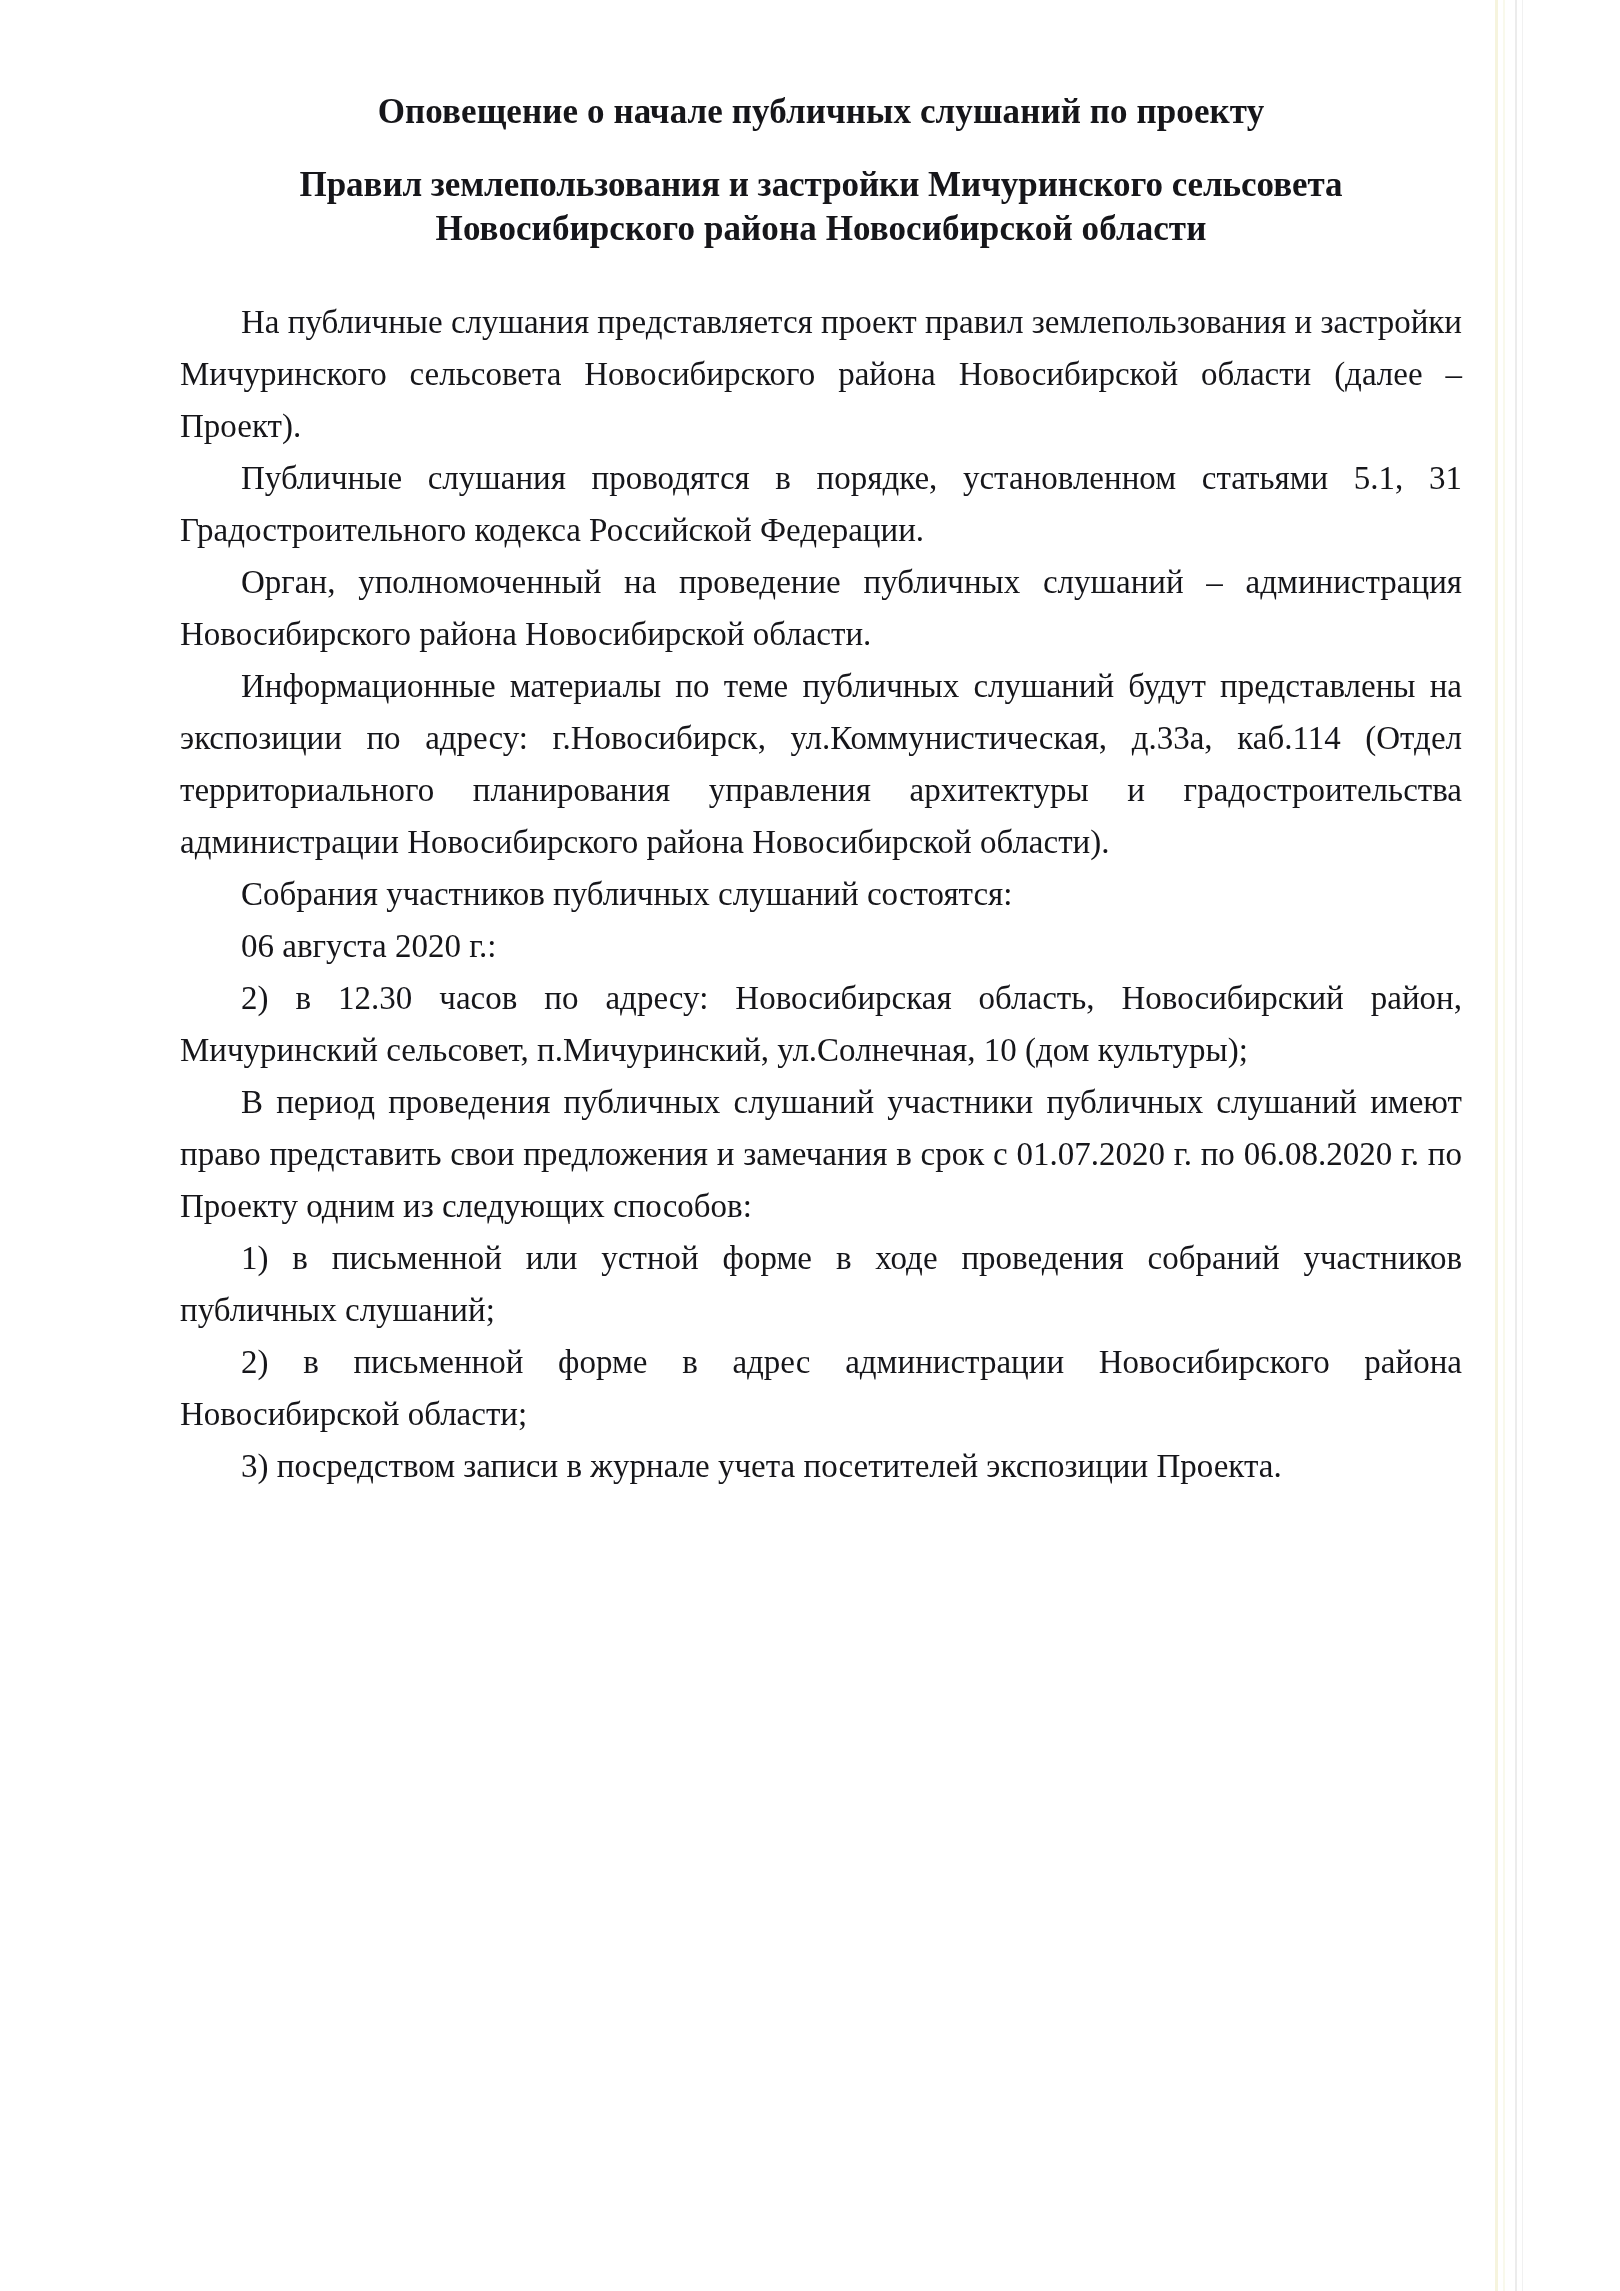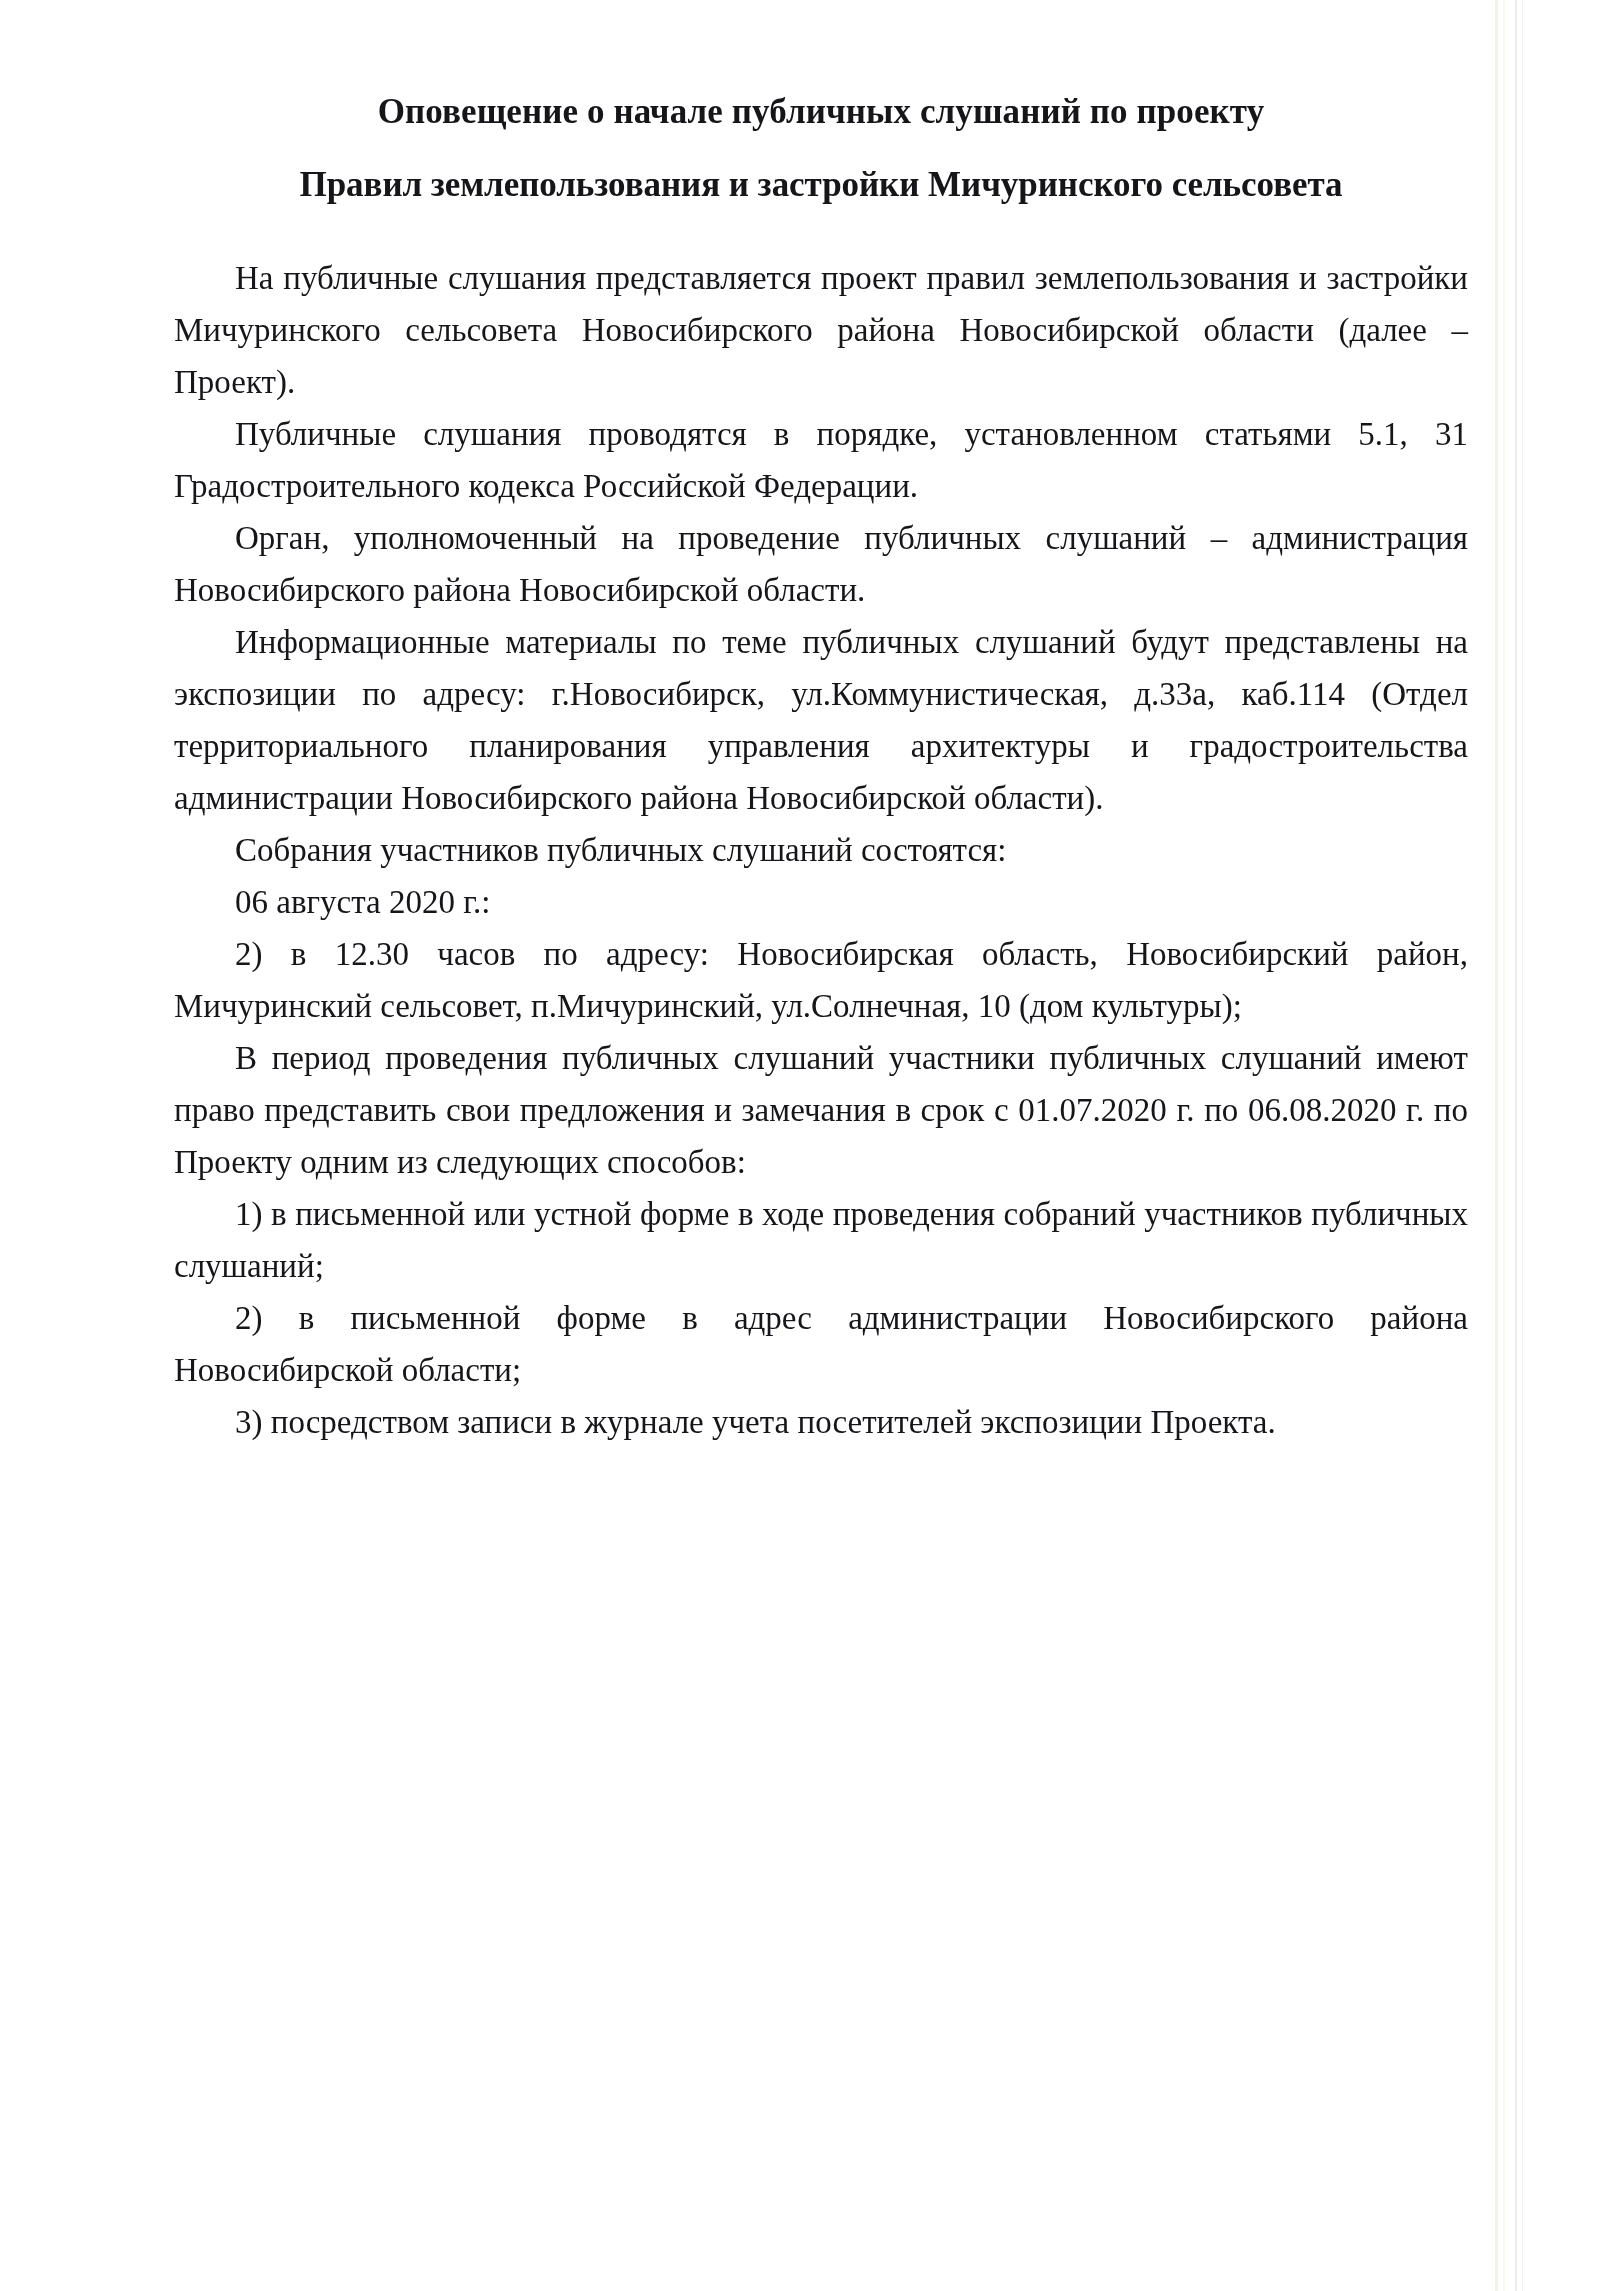--- a/index.html
+++ b/index.html
@@ -47,21 +47,21 @@
     text-align: center;
     font-weight: bold;
     font-size: 35px;
     line-height: 44px;
     letter-spacing: 0.1px;
     margin: 0 0 45px 0;
   }
   .doc-title .t-line { display: block; white-space: nowrap; }
   .doc-title .t-line.l2 { letter-spacing: -0.05px; margin-top: 29px; }
 
-  .body-block { margin: 0; font-family: Liberation Serif, serif; }
+  .body-block { margin: 6px; font-family: Liberation Serif, serif; }
 
   p.para {
     margin: 0;
     font-size: 33px;
     line-height: 52px;
     text-align: justify;
     text-justify: inter-word;
     text-indent: 61px;
     hyphens: none;
   }
@@ -82,20 +82,21 @@
   <div class="scan-line l1"></div>
   <div class="scan-line l2"></div>
   <div class="scan-line l3"></div>
   <div class="scan-line l4"></div>
 
   <div class="sheet">
 
     <h1 class="doc-title">
       <span class="t-line l1">Оповещение о начале публичных слушаний по проекту</span>
       <span class="t-line l2">Правил землепользования и застройки Мичуринского сельсовета</span>
+      <span class="t-line l3">Новосибирского района Новосибирской области</span>
     </h1>
 
     <div class="body-block">
       <p class="para nostretch">На публичные слушания представляется проект правил землепользования и застройки Мичуринского сельсовета Новосибирского района Новосибирской области (далее – Проект).</p>
       <p class="para nostretch">Публичные слушания проводятся в порядке, установленном статьями 5.1, 31 Градостроительного кодекса Российской Федерации.</p>
       <p class="para nostretch">Орган, уполномоченный на проведение публичных слушаний – администрация Новосибирского района Новосибирской области.</p>
       <p class="para nostretch">Информационные материалы по теме публичных слушаний будут представлены на экспозиции по адресу: г.Новосибирск, ул.Коммунистическая, д.33а, каб.114 (Отдел территориального планирования управления архитектуры и градостроительства администрации Новосибирского района Новосибирской области).</p>
       <p class="para nostretch">Собрания участников публичных слушаний состоятся:</p>
       <p class="para nostretch">06 августа 2020 г.:</p>
       <p class="para nostretch">2) в 12.30 часов по адресу: Новосибирская область, Новосибирский район, Мичуринский сельсовет, п.Мичуринский, ул.Солнечная, 10 (дом культуры);</p>

